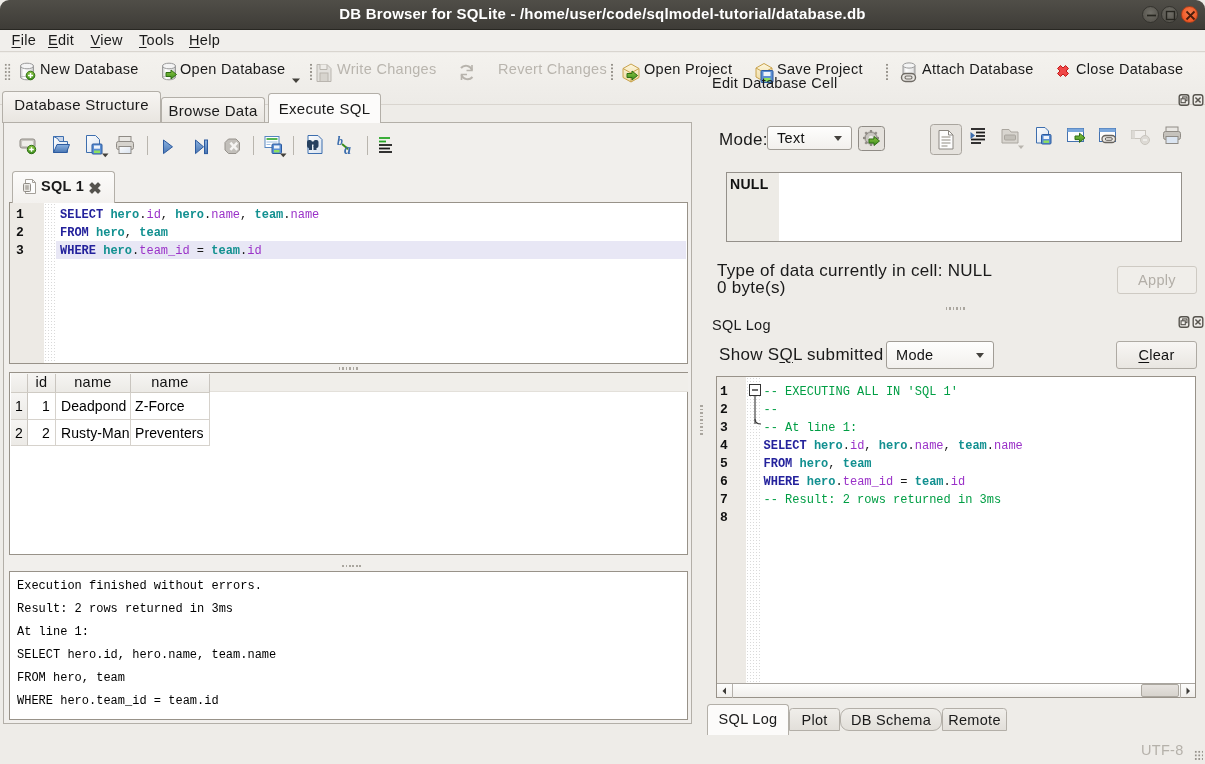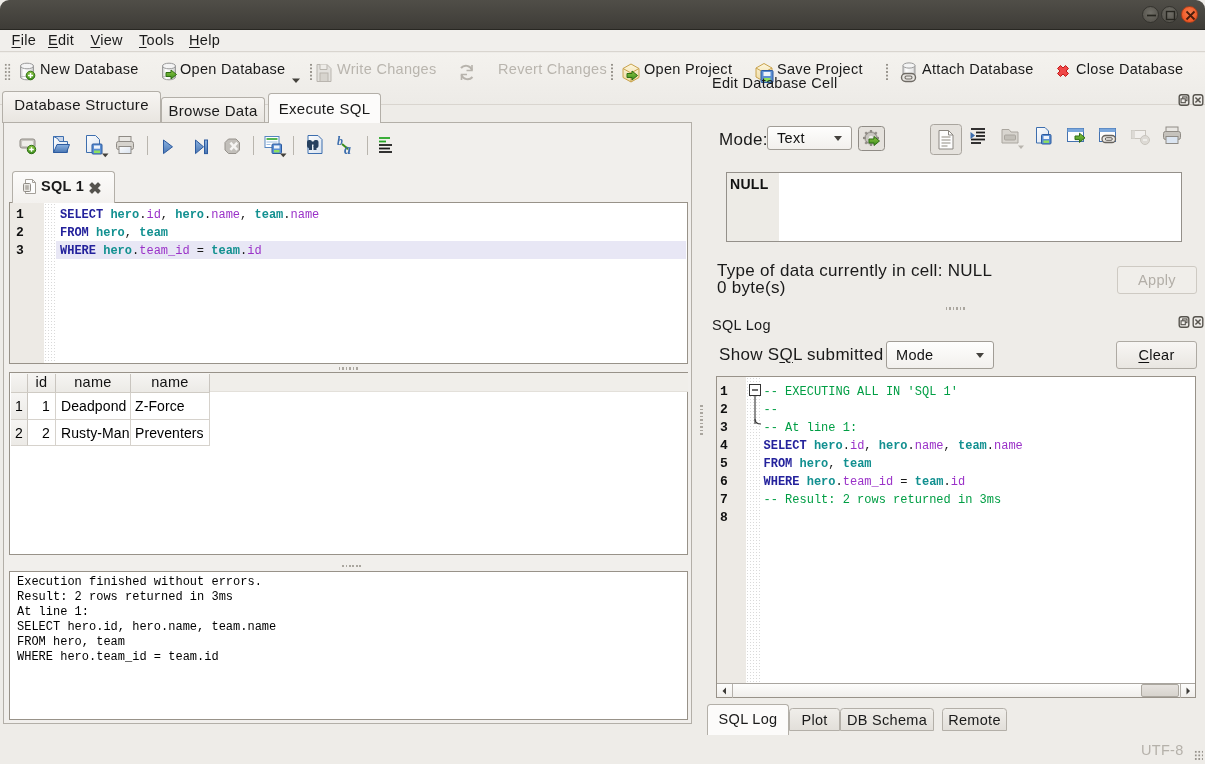--- a/index.html
+++ b/index.html
@@ -68,21 +68,21 @@
 #rtable { left:9px; top:372px; width:679px; height:183px; }
 #rthead { position:absolute; left:1px; top:0px; width:199px; height:20px;
   background:linear-gradient(#f6f5f3,#eceae6); border-bottom:1px solid #cfcbc4; }
 .th { position:absolute; top:1px; font-size:14.5px; color:#111; text-align:center; border-right:1px solid #c9c5bf; height:18px; padding-top:0px; }
 .tcell { position:absolute; white-space:nowrap; overflow:hidden; letter-spacing:0.1px; font-size:14px; color:#000; height:26.5px; line-height:26px;
   border-right:1px solid #d6d2cc; border-bottom:1px solid #d6d2cc; background:#fff; }
 .trownum { background:linear-gradient(#f6f5f3,#eceae6); text-align:center; border-right:1px solid #c9c5bf; }
 
 
 #elog { left:9px; top:571px; width:679px; height:149px; font-family:"Liberation Mono", monospace;
-  font-size:12px; line-height:15px; color:#000; padding:3px 0 0 7px; white-space:pre; letter-spacing:0; }
+  font-size:12px; line-height:23px; color:#000; padding:3px 0 0 7px; white-space:pre; letter-spacing:0; }
 
 
 .dockhead { position:absolute; font-size:14.5px; }
 .combo { position:absolute; background:linear-gradient(#fefefd,#f2f0ed);
   border:1px solid #a19d96; border-radius:3px; font-size:14.5px; color:#111; }
 .combo .ct { position:absolute; left:9px; top:50%; transform:translateY(-50%); }
 .combo .arr { position:absolute; right:9px; top:50%; margin-top:-2px; width:0; height:0;
   border-left:4.5px solid transparent; border-right:4.5px solid transparent; border-top:5px solid #44423e; }
 .btn { position:absolute; background:linear-gradient(#f8f6f4,#e9e6e1);
   border:1px solid #aeaaa3; border-radius:3px; font-size:14.5px; color:#111; text-align:center; }
@@ -107,20 +107,21 @@
   background:linear-gradient(#f0eeea,#e2dfda); }
 .btab.active { background:#fcfbfa; border-bottom:none; }
 
 #statusutf { position:absolute; left:1141px; top:742px; font-size:14.5px; color:#b5b1aa; }
 .miniico { position:absolute; width:12px; height:12px; }
 </style>
 </head>
 <body>
 <div id="win">
   <div id="titlebar">
+    <div id="titletext">DB Browser for SQLite - /home/user/code/sqlmodel-tutorial/database.db</div>
     <div class="winbtn" style="left:1142px;">
       <svg width="19" height="19">
           <line x1="5" y1="9.5" x2="14" y2="9.5" stroke="#26251f" stroke-width="1.7"></line>
         </svg>
     </div>
     <div class="winbtn" style="left:1161px;">
       <svg width="19" height="19">
           <rect x="5.5" y="5.5" width="8" height="8" fill="none" stroke="#26251f" stroke-width="1.4"></rect>
         </svg>
     </div>
@@ -505,19 +506,19 @@
           <path d="M5.5 3.5 L9 7 L5.5 10.5 Z" fill="#3c3a36"></path>
         </svg>
       <div class="vd" style="left:14.5px;"></div>
       <div class="vd" style="right:14.5px;"></div>
       <div class="thumb"></div>
     </div>
   </div>
 
   <div class="btab active" style="left:707px; top:704px; width:82px; height:31px; line-height:28px;">SQL Log</div>
   <div class="btab" style="left:789px; top:708px; width:51px; height:23px; line-height:22px;">Plot</div>
-  <div class="btab" style="left:840px; top:708px; width:94px; height:23px; line-height:22px;">DB Schema</div>
+  <div class="btab" style="left:840px; top:708px; width:102px; height:23px; line-height:22px;border-radius:9px;">DB Schema</div>
   <div class="btab" style="left:942px; top:708px; width:65px; height:23px; line-height:22px;">Remote</div>
 
   <div style="position:absolute; left:700px; top:405px; width:2.5px; height:32px; background-image:repeating-linear-gradient(#aaa69f 0 1.5px, transparent 1.5px 3.5px);"></div>
   <div id="statusutf">UTF-8</div>
   <div class="grip" style="left:1194px; top:750px; width:9px; height:11px;"></div>
 </div>
 
 </body></html>

